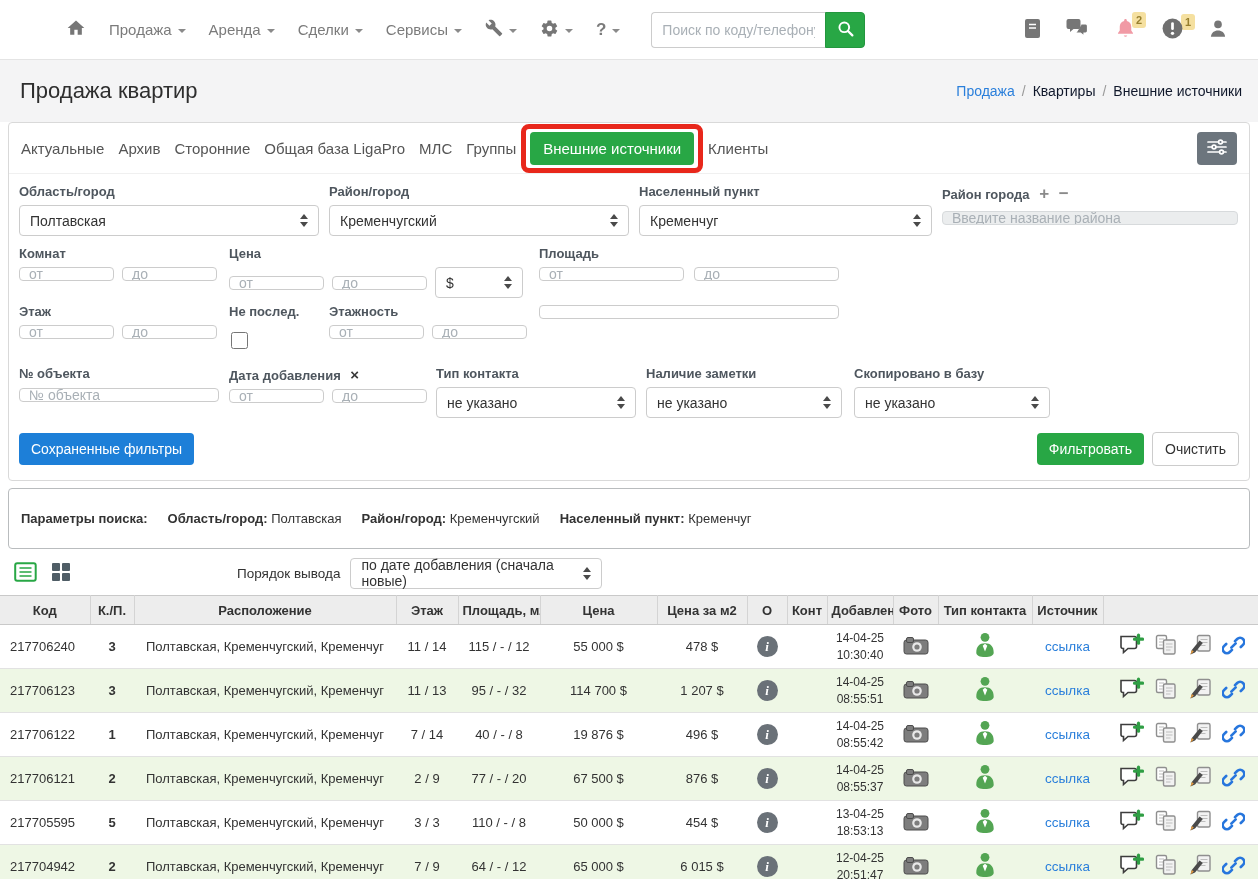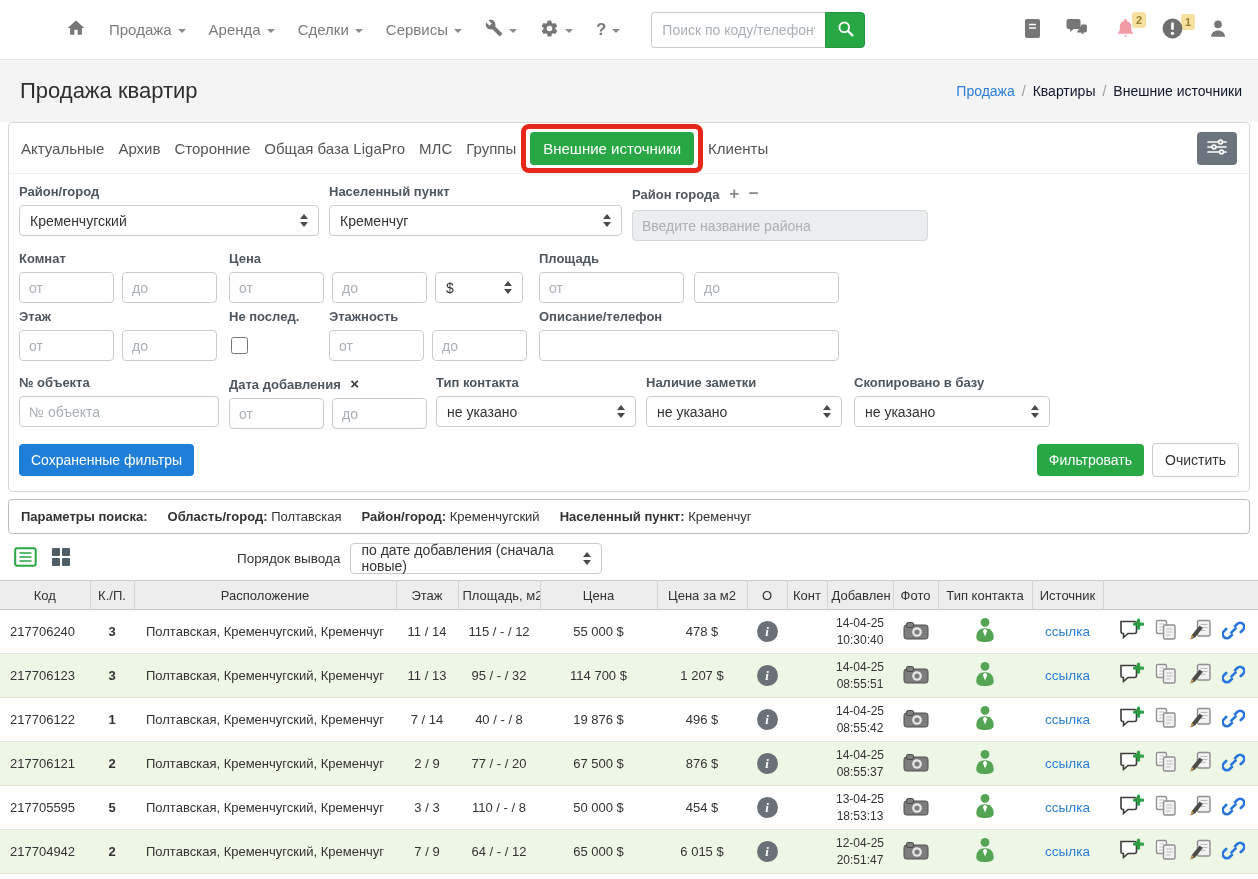--- a/index.html
+++ b/index.html
@@ -48,51 +48,51 @@
   .tab.active{background:#28a745;color:#fff;padding:8px 13px;border-radius:4px;display:inline-block}
   .annotation{position:absolute;top:-8px;left:-9px;right:-9px;bottom:-8px;
               border:5px solid #e8271b;border-radius:8px;pointer-events:none}
   .tool-btn{width:40px;height:33px;background:#6c757d;border:none;border-radius:4px;
             display:flex;align-items:center;justify-content:center;cursor:pointer}
 
   .filters{padding:10px 10px 14px}
   .f-row{display:flex;align-items:flex-start;margin-bottom:10px}
   .fg label{display:block;font-size:13px;font-weight:700;color:#4e565e;margin-bottom:6px;white-space:nowrap}
   .inputs{display:flex;gap:8px;align-items:center}
-  input.f{height:31px;border:1px solid #ccc;border-radius:4px;padding:6px 9px;font-size:14px;
+  input.f{height:14px;border:1px solid #ccc;border-radius:4px;padding:6px 9px;font-size:14px;
           color:#333;width:95px;font-family:"Liberation Sans",sans-serif;outline:none}
   input.f:disabled,.f.dis{background:#ebedee;border-color:#d7dadc}
   .select{height:31px;border:1px solid #ccc;border-radius:4px;padding:0 10px;display:flex;
           align-items:center;justify-content:space-between;font-size:14px;background:#fff;
           cursor:pointer;color:#333}
   .dcaret i{display:block;width:0;height:0;border-left:4px solid transparent;border-right:4px solid transparent}
   .dcaret .up{border-bottom:5px solid #4a4a4a;margin-bottom:3px}
   .dcaret .down{border-top:5px solid #4a4a4a}
   .pm{font-weight:700;color:#8a8a8a;font-size:17px;cursor:pointer;margin-left:6px}
   .clr-x{font-weight:800;color:#3a3a3a;font-size:15px;cursor:pointer;margin-left:6px}
   .chk{width:17px;height:17px;margin:7px 0 0 2px;cursor:pointer}
   .f-buttons{display:flex;align-items:center;margin-top:14px}
   .btn{border:none;border-radius:4px;padding:8px 12px;font-size:14px;cursor:pointer;
        font-family:"Liberation Sans",sans-serif}
   .btn-blue{background:#1d7fd8;color:#fff}
   .btn-green{background:#28a745;color:#fff;margin-left:auto}
   .btn-white{background:#fff;border:1px solid #ccc;color:#333;margin-left:8px}
 
   
-  .params{margin:7px 8px;border:1px solid #b9bcbe;border-radius:4px;padding:9px 12px;
+  .params{margin:7px 8px;border:1px solid #b9bcbe;border-radius:4px;padding:22px 12px;
           font-size:13px;color:#333;display:flex;gap:20px;align-items:center}
   .params b{font-weight:700}
   .list-controls{display:flex;align-items:center;margin:9px 14px 7px;height:30px}
   .view-ic{margin-right:14px;cursor:pointer;display:flex}
   .sort-group{display:flex;align-items:center;margin-left:152px;gap:10px;font-size:13.5px;color:#333}
 
   
   table{border-collapse:collapse;width:1258px;table-layout:fixed;font-size:13px;margin-top:2px}
   thead th{background:#ededed;border-top:1px solid #c9c9c9;border-bottom:1px solid #c9c9c9;
-           border-right:1px solid #d4d4d4;font-weight:400;color:#333;height:29px;padding:0 4px;
+           border-right:1px solid #d4d4d4;font-weight:700;color:#333;height:29px;padding:0 4px;
            font-size:13px;overflow:hidden;white-space:nowrap}
   thead th:last-child{border-right:none}
   tbody td{border-bottom:1px solid #e2e2e2;height:44px;vertical-align:middle;padding:2px 4px;
            text-align:center;color:#333;overflow:hidden;white-space:nowrap}
   tr.alt{background:#eef7e5}
   .c-code{text-align:left;padding-left:10px}
   .c-rooms{font-weight:700}
   .c-loc{text-align:left;padding-left:12px}
   .c-date{font-size:12px;line-height:1.35}
   .srclink{color:#2a7fdb;cursor:pointer;font-size:13.5px;text-decoration:none}
@@ -245,20 +245,30 @@
             </g>
           </svg>
       </span>
     </button>
   </div>
 
   <div class="filters">
 
     <div class="f-row">
       <div class="fg" style="width:300px;margin-right:10px">
+        <label>Область/город</label>
+        <div class="select">
+          <span>Полтавская</span>
+          <span class="dcaret">
+              <i class="up"></i>
+              <i class="down"></i>
+            </span>
+        </div>
+      </div>
+      <div class="fg" style="width:300px;margin-right:10px">
         <label>Район/город</label>
         <div class="select">
           <span>Кременчугский</span>
           <span class="dcaret">
               <i class="up"></i>
               <i class="down"></i>
             </span>
         </div>
       </div>
       <div class="fg" style="width:293px;margin-right:10px">
@@ -324,21 +334,20 @@
         <input type="checkbox" class="chk" style="">
       </div>
       <div class="fg" style="width:198px;margin-right:12px">
         <label>Этажность</label>
         <div class="inputs">
           <input class="f" placeholder="от" style="">
           <input class="f" placeholder="до" style="">
         </div>
       </div>
       <div class="fg" style="width:300px">
-        <label>Описание/телефон</label>
         <input class="f" style="width: 300px;">
       </div>
     </div>
 
     <div class="f-row" style="margin-bottom:0">
       <div class="fg" style="width:200px;margin-right:10px">
         <label>№ объекта</label>
         <input class="f" style="width: 200px;" placeholder="№ объекта">
       </div>
       <div class="fg" style="width:198px;margin-right:9px">

